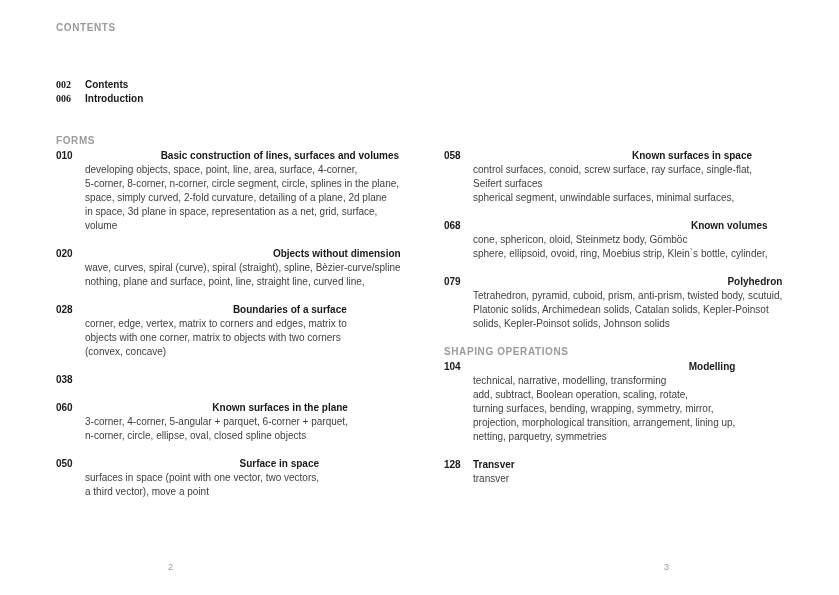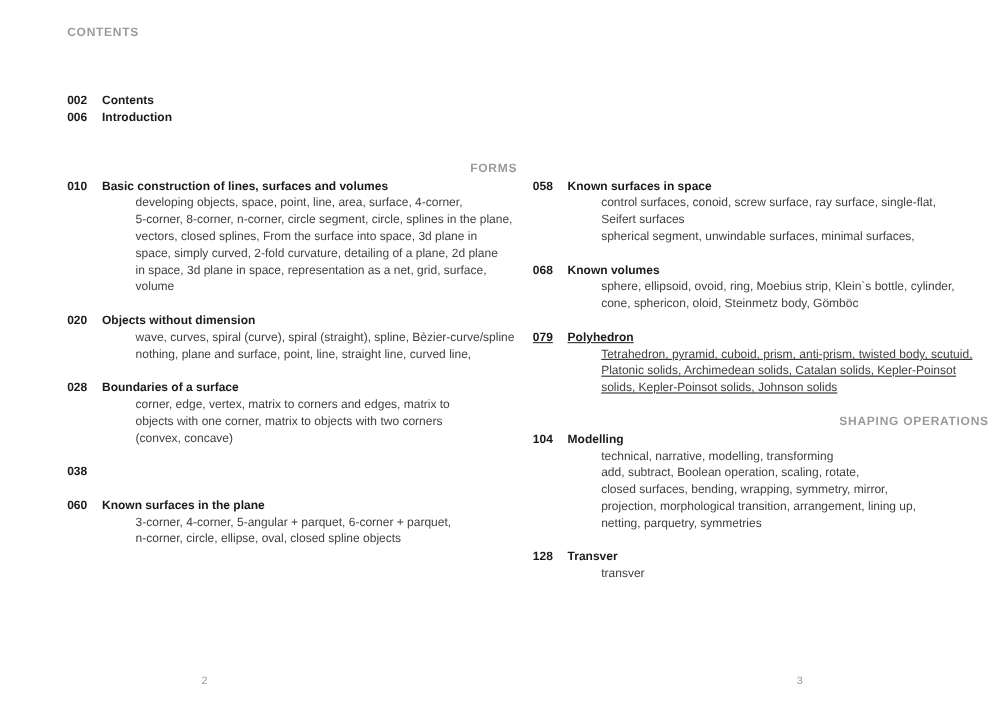--- a/index.html
+++ b/index.html
@@ -31,60 +31,59 @@
     top: 78px;
   }
   .fm-row {
     display: flex;
     font-size: 10px;
     line-height: 14px;
     font-weight: bold;
     color: #1a1a1a;
     white-space: nowrap;
   }
-  .fm-num { width: 29px; flex-shrink: 0; }
+  .fm-num { width: 29px; flex-shrink: 0; font-family: Liberation Serif, serif; }
   .col {
     position: absolute;
   }
   .col-left  { left: 56px;  top: 134px; width: 375px; }
   .col-right { left: 444px; top: 149px; width: 380px; }
   .section-heading {
     font-size: 10px;
     line-height: 14px;
     font-weight: bold;
     letter-spacing: 0.6px;
     color: #9b9b9b;
     margin-bottom: 1px;
     white-space: nowrap;
-    text-align: right;
   }
   .section-heading.shaping { margin-top: 6px; }
   .toc-entry {
     display: flex;
     margin-bottom: 14px;
     font-size: 10px;
     line-height: 14px;
   }
-  .toc-entry.extra-gap { margin-top: 14px; text-decoration: underline; }
+  .toc-entry.extra-gap { margin-top: 14px; }
   .toc-entry .num {
     width: 29px;
     flex-shrink: 0;
     font-weight: bold;
     color: #1a1a1a;
   }
   .toc-entry .content { min-width: 0; }
   .toc-entry .title {
     font-weight: bold;
     color: #1a1a1a;
     white-space: nowrap;
+    text-align: right;
   }
   .toc-entry .line {
     color: #3f3f3f;
     white-space: nowrap;
-    margin-left: 28px;
   }
   .pagenum {
     position: absolute;
     top: 561px;
     font-size: 9px;
     line-height: 12px;
     color: #9b9b9b;
   }
   .pagenum.left  { left: 168px; }
   .pagenum.right { left: 664px; }
@@ -107,21 +106,20 @@
 
 <div class="col col-left">
   <div class="section-heading">FORMS</div>
 
   <div class="toc-entry">
     <div class="num">010</div>
     <div class="content">
       <div class="title">Basic construction of lines, surfaces and volumes</div>
       <div class="line">developing objects, space, point, line, area, surface, 4-corner,</div>
       <div class="line">5-corner, 8-corner, n-corner, circle segment, circle, splines in the plane,</div>
-      <div class="line">vectors, closed splines, From the surface into space, 3d plane in</div>
       <div class="line">space, simply curved, 2-fold curvature, detailing of a plane, 2d plane</div>
       <div class="line">in space, 3d plane in space, representation as a net, grid, surface,</div>
       <div class="line">volume</div>
     </div>
   </div>
 
   <div class="toc-entry">
     <div class="num">020</div>
     <div class="content">
       <div class="title">Objects without dimension</div>
@@ -146,40 +144,48 @@
 
   <div class="toc-entry">
     <div class="num">060</div>
     <div class="content">
       <div class="title">Known surfaces in the plane</div>
       <div class="line">3-corner, 4-corner, 5-angular + parquet, 6-corner + parquet,</div>
       <div class="line">n-corner, circle, ellipse, oval, closed spline objects</div>
     </div>
   </div>
 
+  <div class="toc-entry">
+    <div class="num">050</div>
+    <div class="content">
+      <div class="title">Surface in space</div>
+      <div class="line">surfaces in space (point with one vector, two vectors,</div>
+      <div class="line">a third vector), move a point</div>
+    </div>
+  </div>
 </div>
 
 <div class="col col-right">
 
   <div class="toc-entry">
     <div class="num">058</div>
     <div class="content">
       <div class="title">Known surfaces in space</div>
       <div class="line">control surfaces, conoid, screw surface, ray surface, single-flat,</div>
       <div class="line">Seifert surfaces</div>
       <div class="line">spherical segment, unwindable surfaces, minimal surfaces,</div>
     </div>
   </div>
 
   <div class="toc-entry">
     <div class="num">068</div>
     <div class="content">
       <div class="title">Known volumes</div>
+      <div class="line">cone, sphericon, oloid, Steinmetz body, Gömböc</div>
       <div class="line">sphere, ellipsoid, ovoid, ring, Moebius strip, Klein`s bottle, cylinder,</div>
-      <div class="line">cone, sphericon, oloid, Steinmetz body, Gömböc</div>
     </div>
   </div>
 
   <div class="toc-entry extra-gap">
     <div class="num">079</div>
     <div class="content">
       <div class="title">Polyhedron</div>
       <div class="line">Tetrahedron, pyramid, cuboid, prism, anti-prism, twisted body, scutuid,</div>
       <div class="line">Platonic solids, Archimedean solids, Catalan solids, Kepler-Poinsot</div>
       <div class="line">solids, Kepler-Poinsot solids, Johnson solids</div>
@@ -187,21 +193,21 @@
   </div>
 
   <div class="section-heading shaping">SHAPING OPERATIONS</div>
 
   <div class="toc-entry">
     <div class="num">104</div>
     <div class="content">
       <div class="title">Modelling</div>
       <div class="line">technical, narrative, modelling, transforming</div>
       <div class="line">add, subtract, Boolean operation, scaling, rotate,</div>
-      <div class="line">closed surfaces, bending, wrapping, symmetry, mirror,</div>
+      <div class="line">turning surfaces, bending, wrapping, symmetry, mirror,</div>
       <div class="line">projection, morphological transition, arrangement, lining up,</div>
       <div class="line">netting, parquetry, symmetries</div>
     </div>
   </div>
 
   <div class="toc-entry">
     <div class="num">128</div>
     <div class="content">
       <div class="title">Transver</div>
       <div class="line">transver</div>

